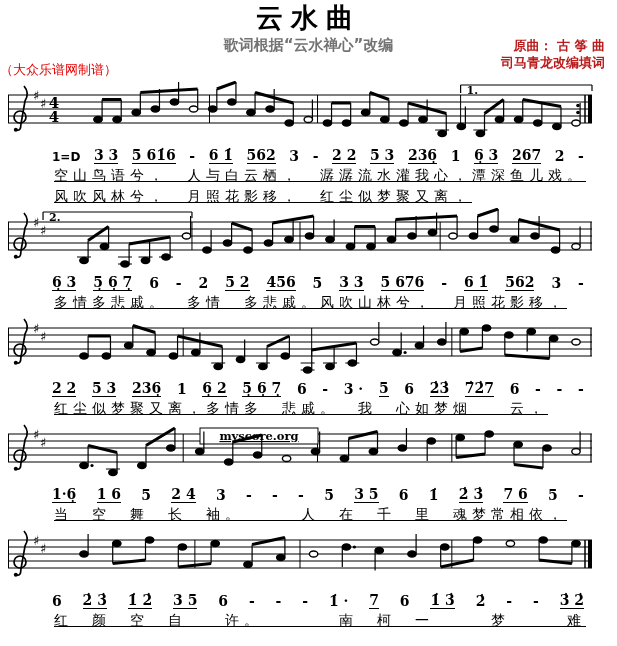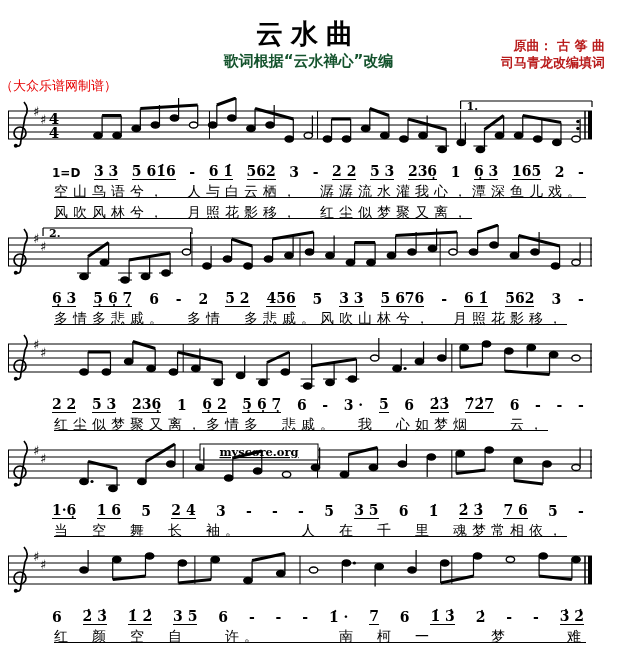--- a/index.html
+++ b/index.html
@@ -1,38 +1,38 @@
 <!DOCTYPE html>
 <html><head>
 <meta charset="utf-8">
 <style>
   html,body{margin:0;padding:0;background:#fff;}
   body{width:617px;height:646px;overflow:hidden;font-family:"DejaVu Sans",sans-serif;color:#000;}
-  .page{position:relative;width:617px;height:646px;padding-top:19px;box-sizing:border-box;}
+  .page{position:relative;width:617px;height:646px;padding-top:3px;box-sizing:border-box;}
   .title{text-align:center;font-size:27px;font-weight:bold;letter-spacing:8px;line-height:30px;font-family:"DejaVu Sans",sans-serif;}
   .subtitle{text-align:center;font-size:15px;font-weight:bold;margin-top:3px;line-height:18px;}
   .pubnote{text-align:left;font-size:13px;font-weight:normal;margin-top:8px;line-height:16px;}
   .credits{position:absolute;right:12px;top:37px;font-size:13px;font-weight:bold;text-align:right;line-height:17px;}
   #systems{margin-top:3px;}
   .system{position:relative;margin-bottom:1px;}
   svg.staff{display:block;}
   .jianpu{display:flex;justify-content:space-between;align-items:flex-end;width:600px;box-sizing:border-box;
           padding:0 16px 1px 52px;height:20px;font-family:"DejaVu Serif",serif;font-weight:bold;font-size:14px;text-align:center;}
   .jp-tok{white-space:pre;line-height:16px;}
   .jp-tok.u{border-bottom:1.5px solid #000;}
   .jp-key{font-family:"DejaVu Sans",sans-serif;font-size:12px;font-weight:bold;}
   .lyr{white-space:pre;padding-left:54px;font-size:14px;letter-spacing:5px;line-height:21px;height:21px;
        font-family:"DejaVu Sans",sans-serif;text-decoration:underline;}
 </style>
 </head>
 <body>
 
 <div class="page">
   <div class="title">云水曲</div>
-  <div class="subtitle red" style="color: #14532d;">歌词根据“云水禅心”改编</div>
+  <div class="subtitle red" style="color: #737373;">歌词根据“云水禅心”改编</div>
   <div class="pubnote red" style="color: rgb(230, 0, 0);">（大众乐谱网制谱）</div>
   <div class="credits red" style="color: #b91c1c;">
     <div>原曲： 古 筝 曲</div>
     <div>司马青龙改编填词</div>
   </div>
   <div id="systems">
       <div class="system">
         <svg viewBox="0 0 600 64" width="600" height="64" class="staff">
           <line x1="8" y1="14" x2="592" y2="14" stroke="#000" stroke-width="1"></line>
           <line x1="8" y1="21" x2="592" y2="21" stroke="#000" stroke-width="1"></line>
@@ -130,21 +130,21 @@
           <span class="jp-tok">-</span>
           <span class="jp-tok u">6 1̇</span>
           <span class="jp-tok u">562</span>
           <span class="jp-tok">3</span>
           <span class="jp-tok">-</span>
           <span class="jp-tok u">2 2</span>
           <span class="jp-tok u">5 3</span>
           <span class="jp-tok u">236̣</span>
           <span class="jp-tok">1</span>
           <span class="jp-tok u">6̣ 3</span>
-          <span class="jp-tok u">165</span>
+          <span class="jp-tok u">267</span>
           <span class="jp-tok">2</span>
           <span class="jp-tok">-</span>
         </div>
         <div class="lyr">空山鸟语兮，　人与白云栖，　潺潺流水灌我心，潭深鱼儿戏。</div>
         <div class="lyr">风吹风林兮，　月照花影移，　红尘似梦聚又离，</div>
       </div>
       <div class="system">
         <svg viewBox="0 0 600 64" width="600" height="64" class="staff">
           <line x1="8" y1="14" x2="592" y2="14" stroke="#000" stroke-width="1"></line>
           <line x1="8" y1="21" x2="592" y2="21" stroke="#000" stroke-width="1"></line>

